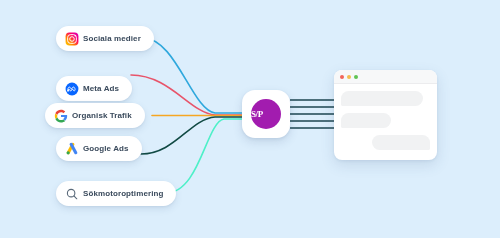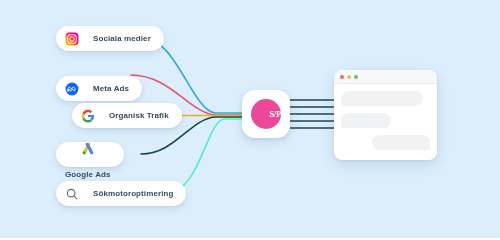--- a/index.html
+++ b/index.html
@@ -25,21 +25,21 @@
     top: 0;
     width: 500px;
     height: 238px;
   }
 
   
   .card {
     position: absolute;
     display: flex;
     align-items: center;
-    gap: 14px;
+    gap: 4px;
     background: #ffffff;
     border-radius: 13px;
     padding: 0 13px 0 9px;
     height: 25px;
     box-shadow: 0 3px 7px rgba(60,90,130,0.13), 0 1px 2px rgba(60,90,130,0.08);
     z-index: 5;
     white-space: nowrap;
   }
   .card-label {
     font-size: 8px;
@@ -66,24 +66,24 @@
     box-shadow: 0 4px 10px rgba(60,90,130,0.16), 0 1px 3px rgba(60,90,130,0.10);
     z-index: 8;
     display: flex;
     align-items: center;
     justify-content: center;
   }
   #hub-circle {
     width: 30px;
     height: 30px;
     border-radius: 50%;
-    background: #ec4899;
-    display: flex;
-    align-items: center;
-    justify-content: flex-end;
+    background: #a21caf;
+    display: flex;
+    align-items: center;
+    justify-content: flex-start;
   }
   #hub-mono {
     color: #ffffff;
     font-size: 9px;
     font-weight: bold;
     line-height: 1;
     letter-spacing: -0.4px;
     font-family: "Liberation Serif", serif;
   }
 
@@ -183,31 +183,31 @@
   </div>
 
   <div class="card" style="left:56px; top:63px;margin-top:13px;">
     <svg class="card-icon" viewBox="0 0 24 24">
       <circle cx="12" cy="12" r="11" fill="#0866ff"></circle>
       <path d="M6.3 15.2c-0.9 0-1.5-0.8-1.5-2.1 0-2.2 1.2-4.4 2.7-4.4 0.9 0 1.6 0.7 2.5 2.2l0.9 1.5 1-1.6c1-1.5 1.7-2.1 2.6-2.1 1.6 0 2.8 2.2 2.8 4.3 0 1.3-0.6 2.2-1.5 2.2-0.8 0-1.3-0.5-2-1.7l-1-1.7-1.1 1.9c-0.8 1.2-1.3 1.5-2 1.5-0.7 0-1.2-0.4-2-1.6l-1-1.7-0.9 1.6c-0.6 1.1-1 1.7-1.5 1.7z" fill="none" stroke="#ffffff" stroke-width="1.5" stroke-linecap="round" stroke-linejoin="round"></path>
     </svg>
     <span class="card-label">Meta Ads</span>
   </div>
 
-  <div class="card" style="left:72px; top:103px;text-align:center;">
+  <div class="card" style="left:45px; top:103px;text-align:center;">
     <svg class="card-icon" viewBox="0 0 48 48">
       <path fill="#4285F4" d="M45.1 24.5c0-1.6-.1-2.8-.4-4.1H24v7.4h11.9c-.2 2-1.5 5-4.4 7l6.7 5.2c4-3.7 6.9-9.1 6.9-15.5z"></path>
       <path fill="#34A853" d="M24 46c5.8 0 10.7-1.9 14.2-5.2l-6.7-5.2c-1.8 1.3-4.3 2.2-7.5 2.2-5.7 0-10.6-3.8-12.3-9l-7 5.4C8.2 41.2 15.5 46 24 46z"></path>
       <path fill="#FBBC05" d="M11.7 28.8c-.5-1.3-.7-2.7-.7-4.2s.3-2.9.7-4.2l-7-5.4C3.6 17.8 2.8 20.8 2.8 24s.8 6.2 1.9 9l7-4.2z"></path>
       <path fill="#EA4335" d="M24 11c4 0 6.8 1.7 8.3 3.2l6-5.9C34.6 4.9 29.8 2.8 24 2.8 15.5 2.8 8.2 7.6 4.7 14.6l7 5.4C13.4 14.8 18.3 11 24 11z"></path>
     </svg>
     <span class="card-label">Organisk Trafik</span>
   </div>
 
-  <div class="card" style="left:56px; top:142px;flex-direction:column;">
+  <div class="card" style="left:56px; top:136px;">
     <svg class="card-icon" viewBox="0 0 24 24">
       <path d="M11.1 2.6 L3.2 17.1 a2.7 2.7 0 0 0 1 3.6 2.7 2.7 0 0 0 3.7-1 L15.8 5.2 a2.7 2.7 0 0 0-1-3.6 2.7 2.7 0 0 0-3.7 1z" fill="#FBBC04"></path>
       <path d="M12.9 2.6 a2.7 2.7 0 0 0-3.7-1 2.7 2.7 0 0 0-1 3.6 l7.9 14.5 a2.7 2.7 0 0 0 3.7 1 2.7 2.7 0 0 0 1-3.6z" fill="#4285F4"></path>
       <circle cx="5.4" cy="18.6" r="2.7" fill="#34A853"></circle>
     </svg>
     <span class="card-label">Google Ads</span>
   </div>
 
   <div class="card" style="left:56px; top:181px;justify-content:space-between;">
     <svg class="card-icon" viewBox="0 0 24 24">

